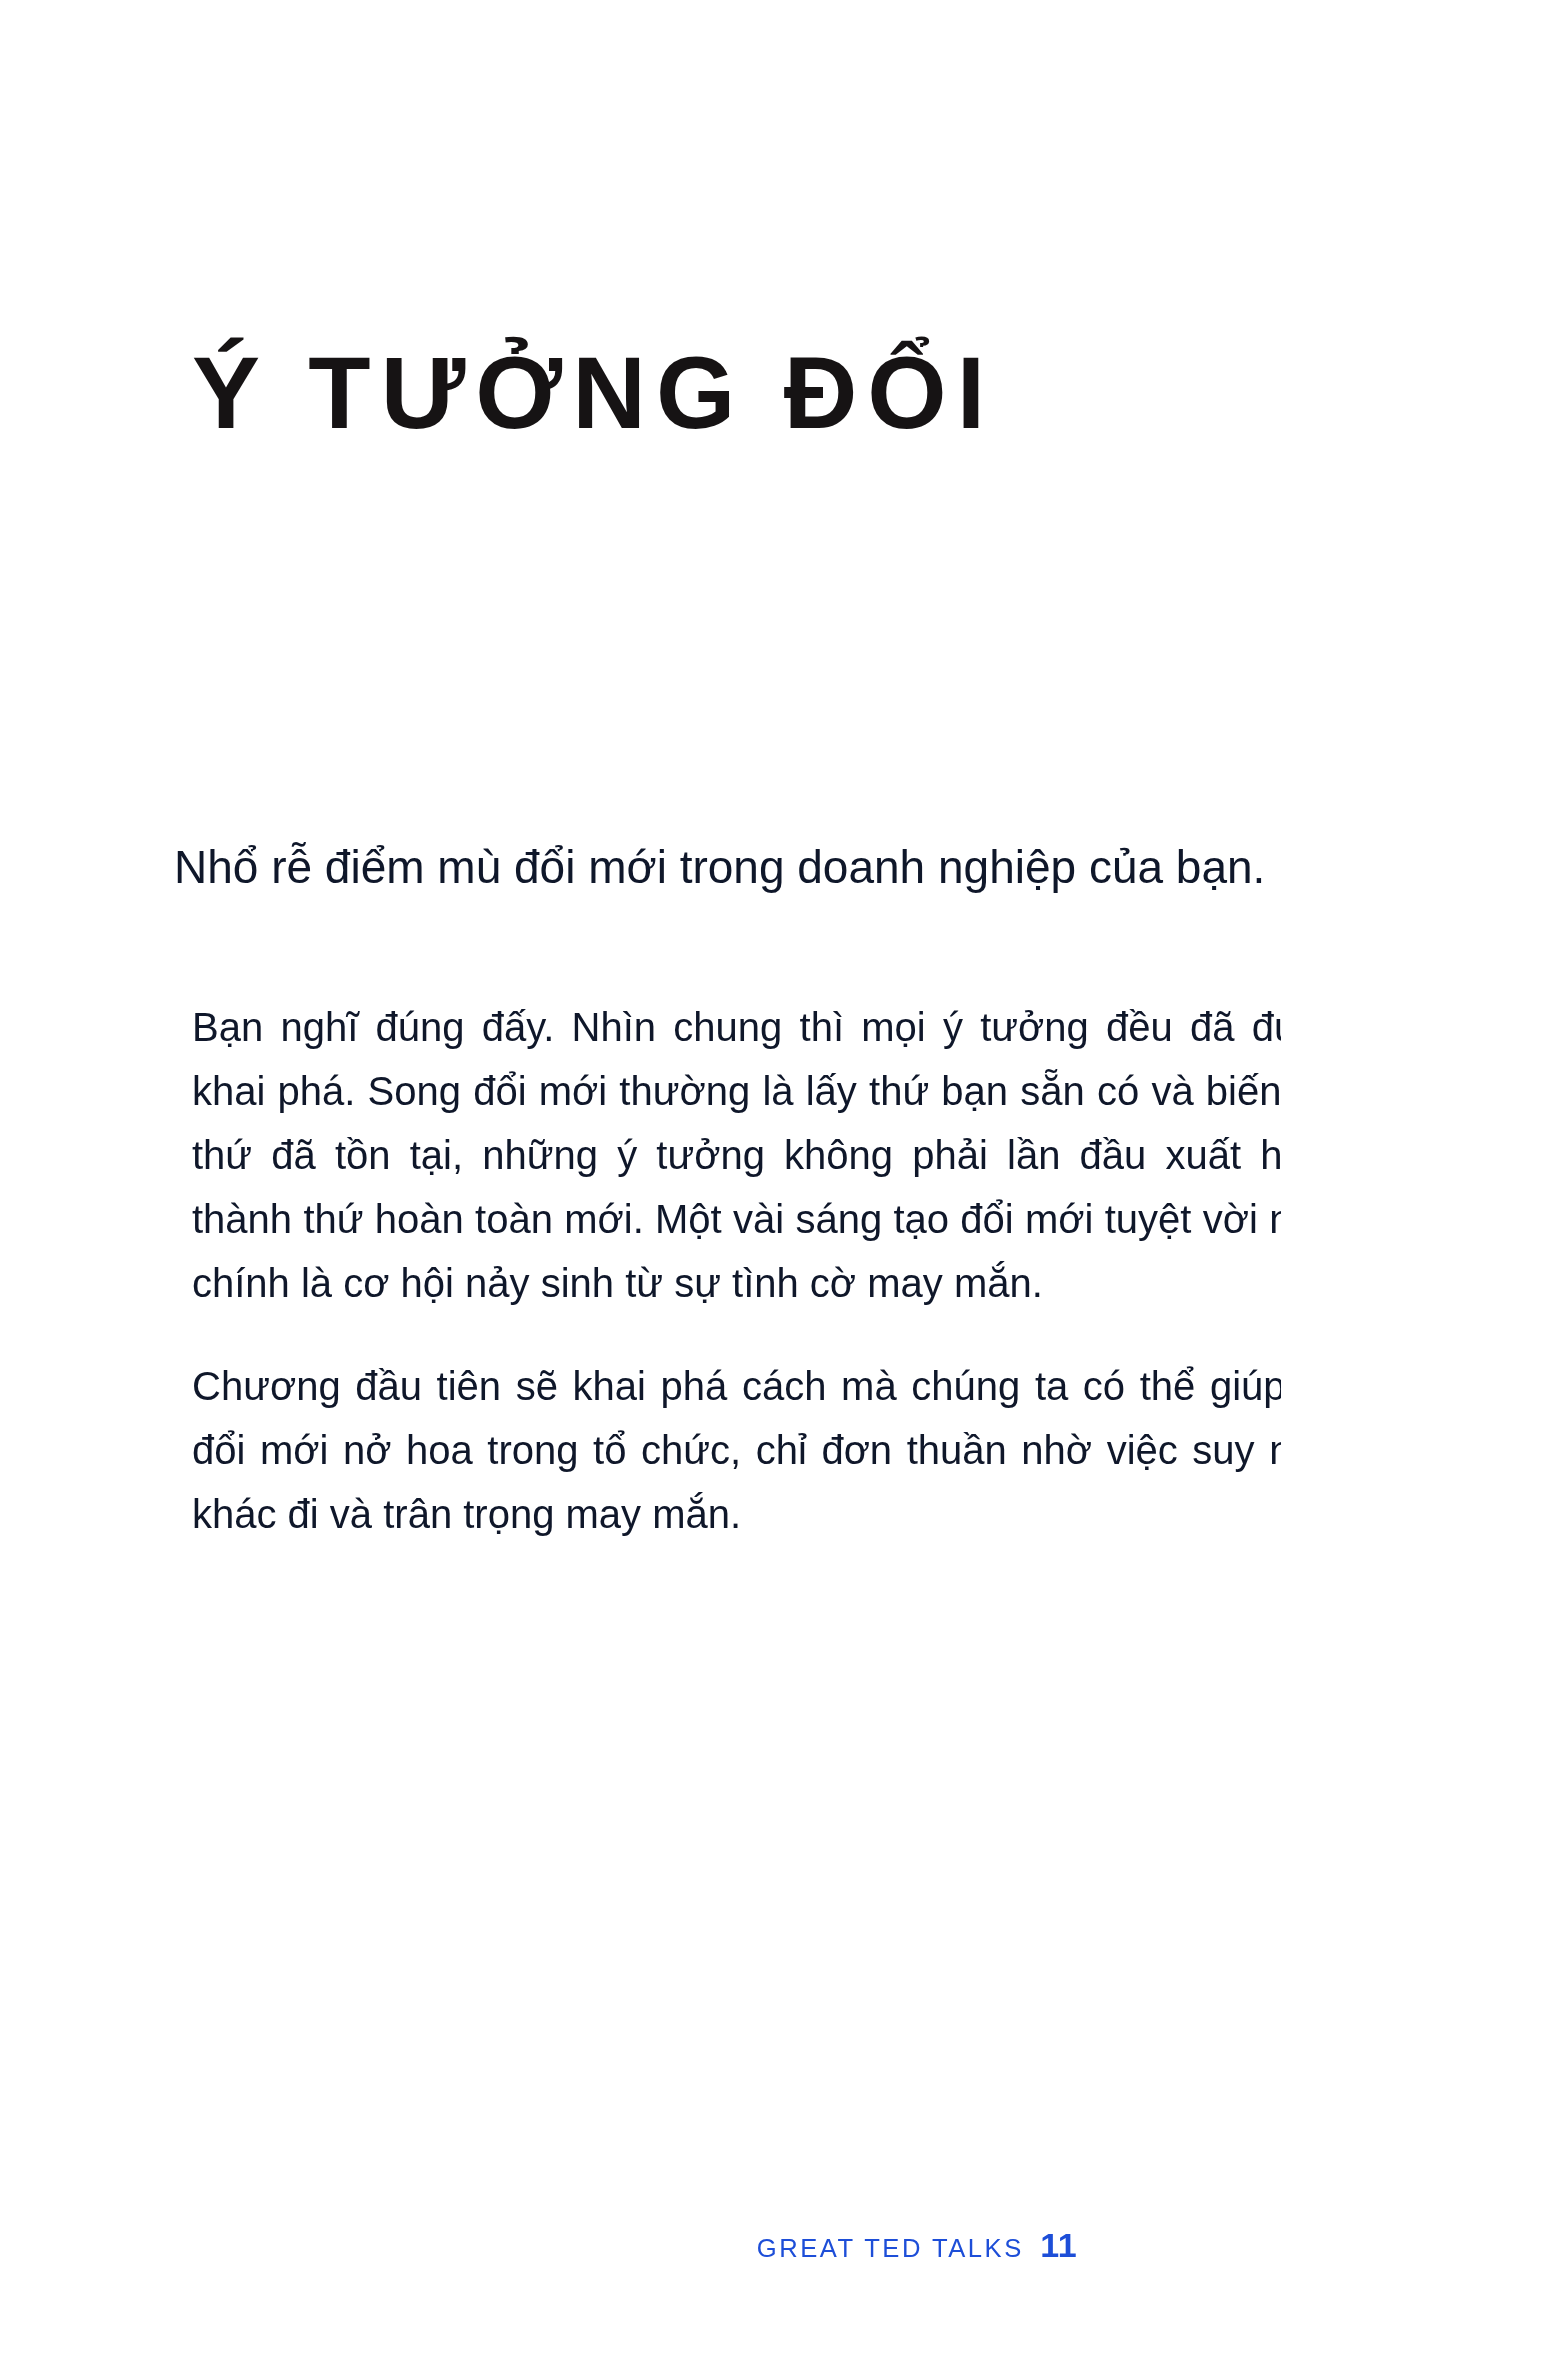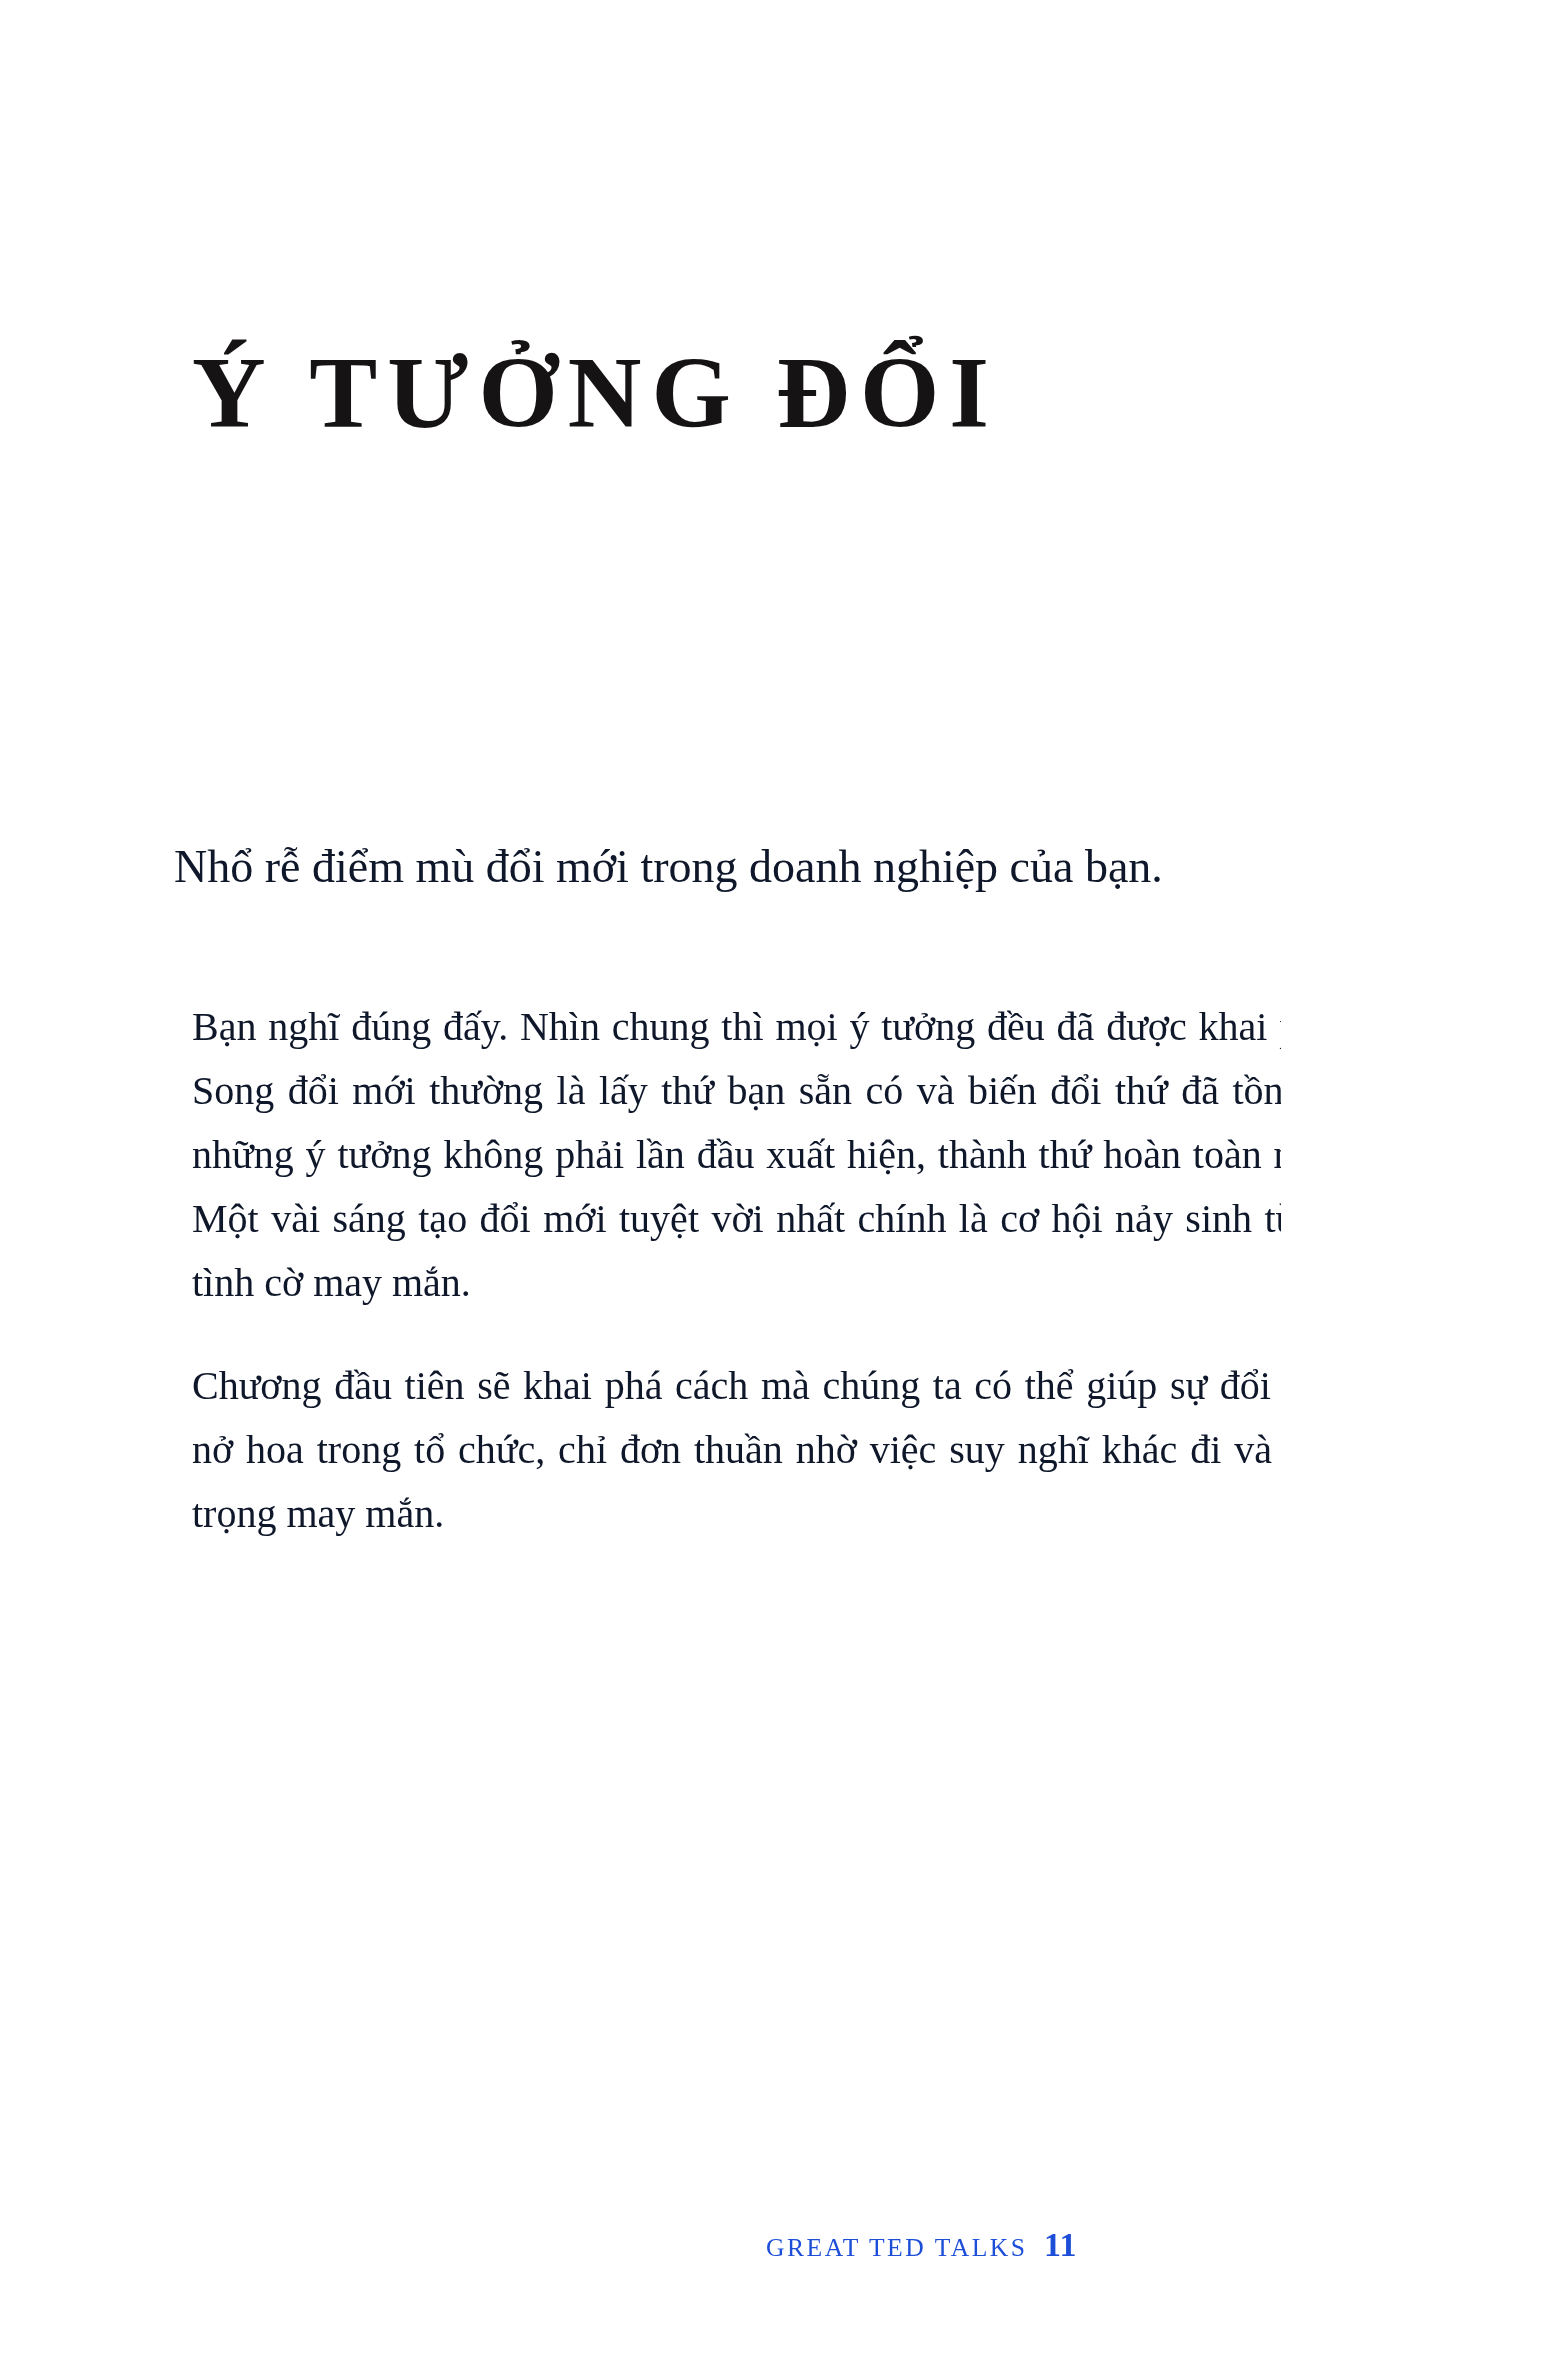--- a/index.html
+++ b/index.html
@@ -4,21 +4,21 @@
 <style>
   * { margin: 0; padding: 0; box-sizing: border-box; }
   html, body { background: #ffffff; }
 
   .page {
     position: relative;
     width: 1281px;
     height: 2377px;
     background: #ffffff;
     overflow: hidden;
-    font-family: Liberation Serif, serif;
+    font-family: Liberation Sans, sans-serif;
     color: #272324;
     border-radius: 16px;
   }
 
   
   .chapter-title {
     position: absolute;
     left: 192px;
     top: 328px;
     color: #161314;

